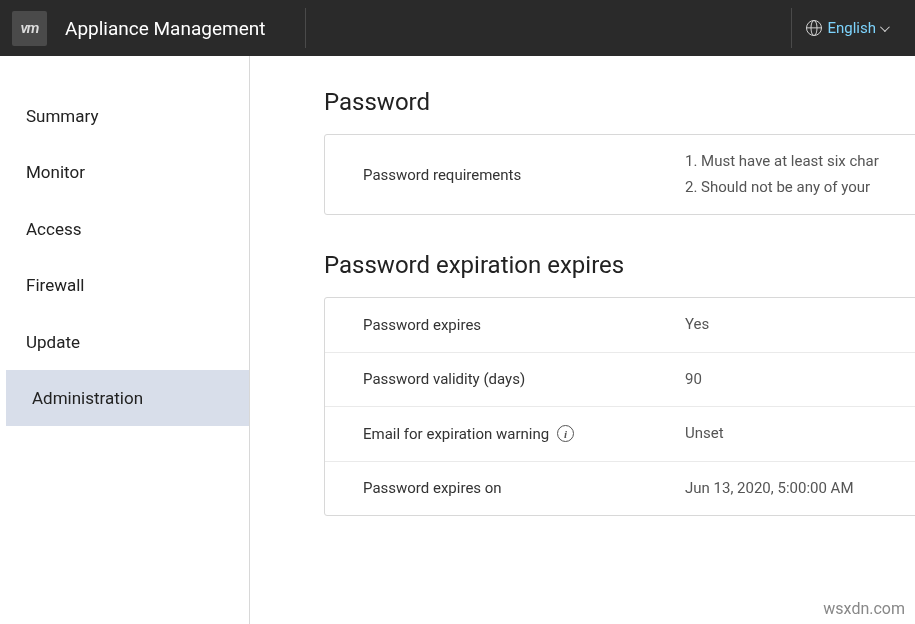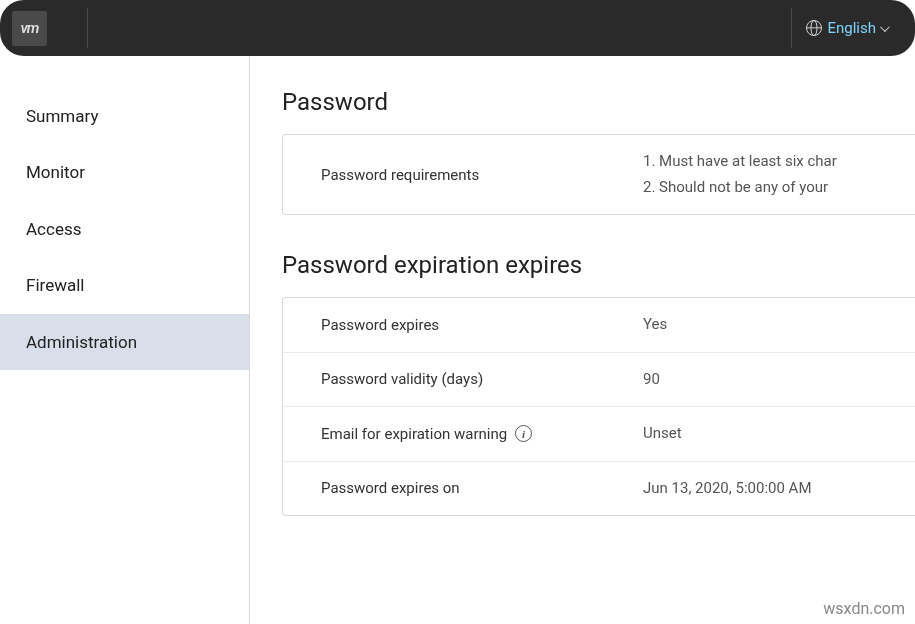--- a/index.html
+++ b/index.html
@@ -15,21 +15,20 @@
       background: #fff;
       position: relative;
     }
     .topbar {
       height: 56px;
       background: #2a2a2a;
       display: flex;
       align-items: center;
       color: #fff;
       padding: 0 0 0 0;
-      border-radius: 24px;
     }
     .vm-logo {
       width: 35px;
       height: 35px;
       background: #4a4a4a;
       margin-left: 12px;
       border-radius: 2px;
       display: flex;
       align-items: center;
       justify-content: center;
@@ -104,35 +103,37 @@
       display: inline-block;
       width: 7px;
       height: 7px;
       border-right: 1.5px solid #d0d0d0;
       border-bottom: 1.5px solid #d0d0d0;
       transform: rotate(45deg) translateY(-2px);
     }
     .layout {
       display: flex;
       height: calc(100% - 56px);
+      gap: 42px;
     }
     .sidebar {
       width: 250px;
       border-right: 1px solid #d8d8d8;
       padding-top: 32px;
     }
     .sidebar-item {
       padding: 18px 20px 18px 26px;
       font-size: 17px;
       color: #222;
       cursor: pointer;
       line-height: 1.2;
     }
     .sidebar-item.active {
       background: #d8deea;
+      margin-left: 6px;
     }
     .main {
       flex: 1;
       padding: 32px 8px 0 32px;
       overflow: hidden;
     }
     .section-title {
       font-size: 24px;
       font-weight: 400;
       color: #222;
@@ -188,36 +189,38 @@
       right: 10px;
       font-size: 16px;
       color: #888;
     }
   </style>
 </head>
 <body>
 
 <div class="topbar">
   <div class="vm-logo">vm</div>
+  <div class="app-title">Appliance Management</div>
   <div class="topbar-sep"></div>
   <div class="topbar-spacer"></div>
   <div class="topbar-sep2"></div>
   <div class="lang-selector">
     <span class="globe-icon"></span>
     <span>English</span>
     <span class="chev-down"></span>
   </div>
 </div>
 
 <div class="layout">
   <div class="sidebar">
     <div class="sidebar-item">Summary</div>
     <div class="sidebar-item">Monitor</div>
     <div class="sidebar-item">Access</div>
     <div class="sidebar-item">Firewall</div>
+    <div class="sidebar-item">Update</div>
     <div class="sidebar-item active">Administration</div>
   </div>
 
   <div class="main">
     <div class="section-title">Password</div>
     <div class="panel">
       <div class="panel-row">
         <div class="row-label">Password requirements</div>
         <div class="row-value" style="white-space:pre-line;">1. Must have at least six char
 2. Should not be any of your</div>

